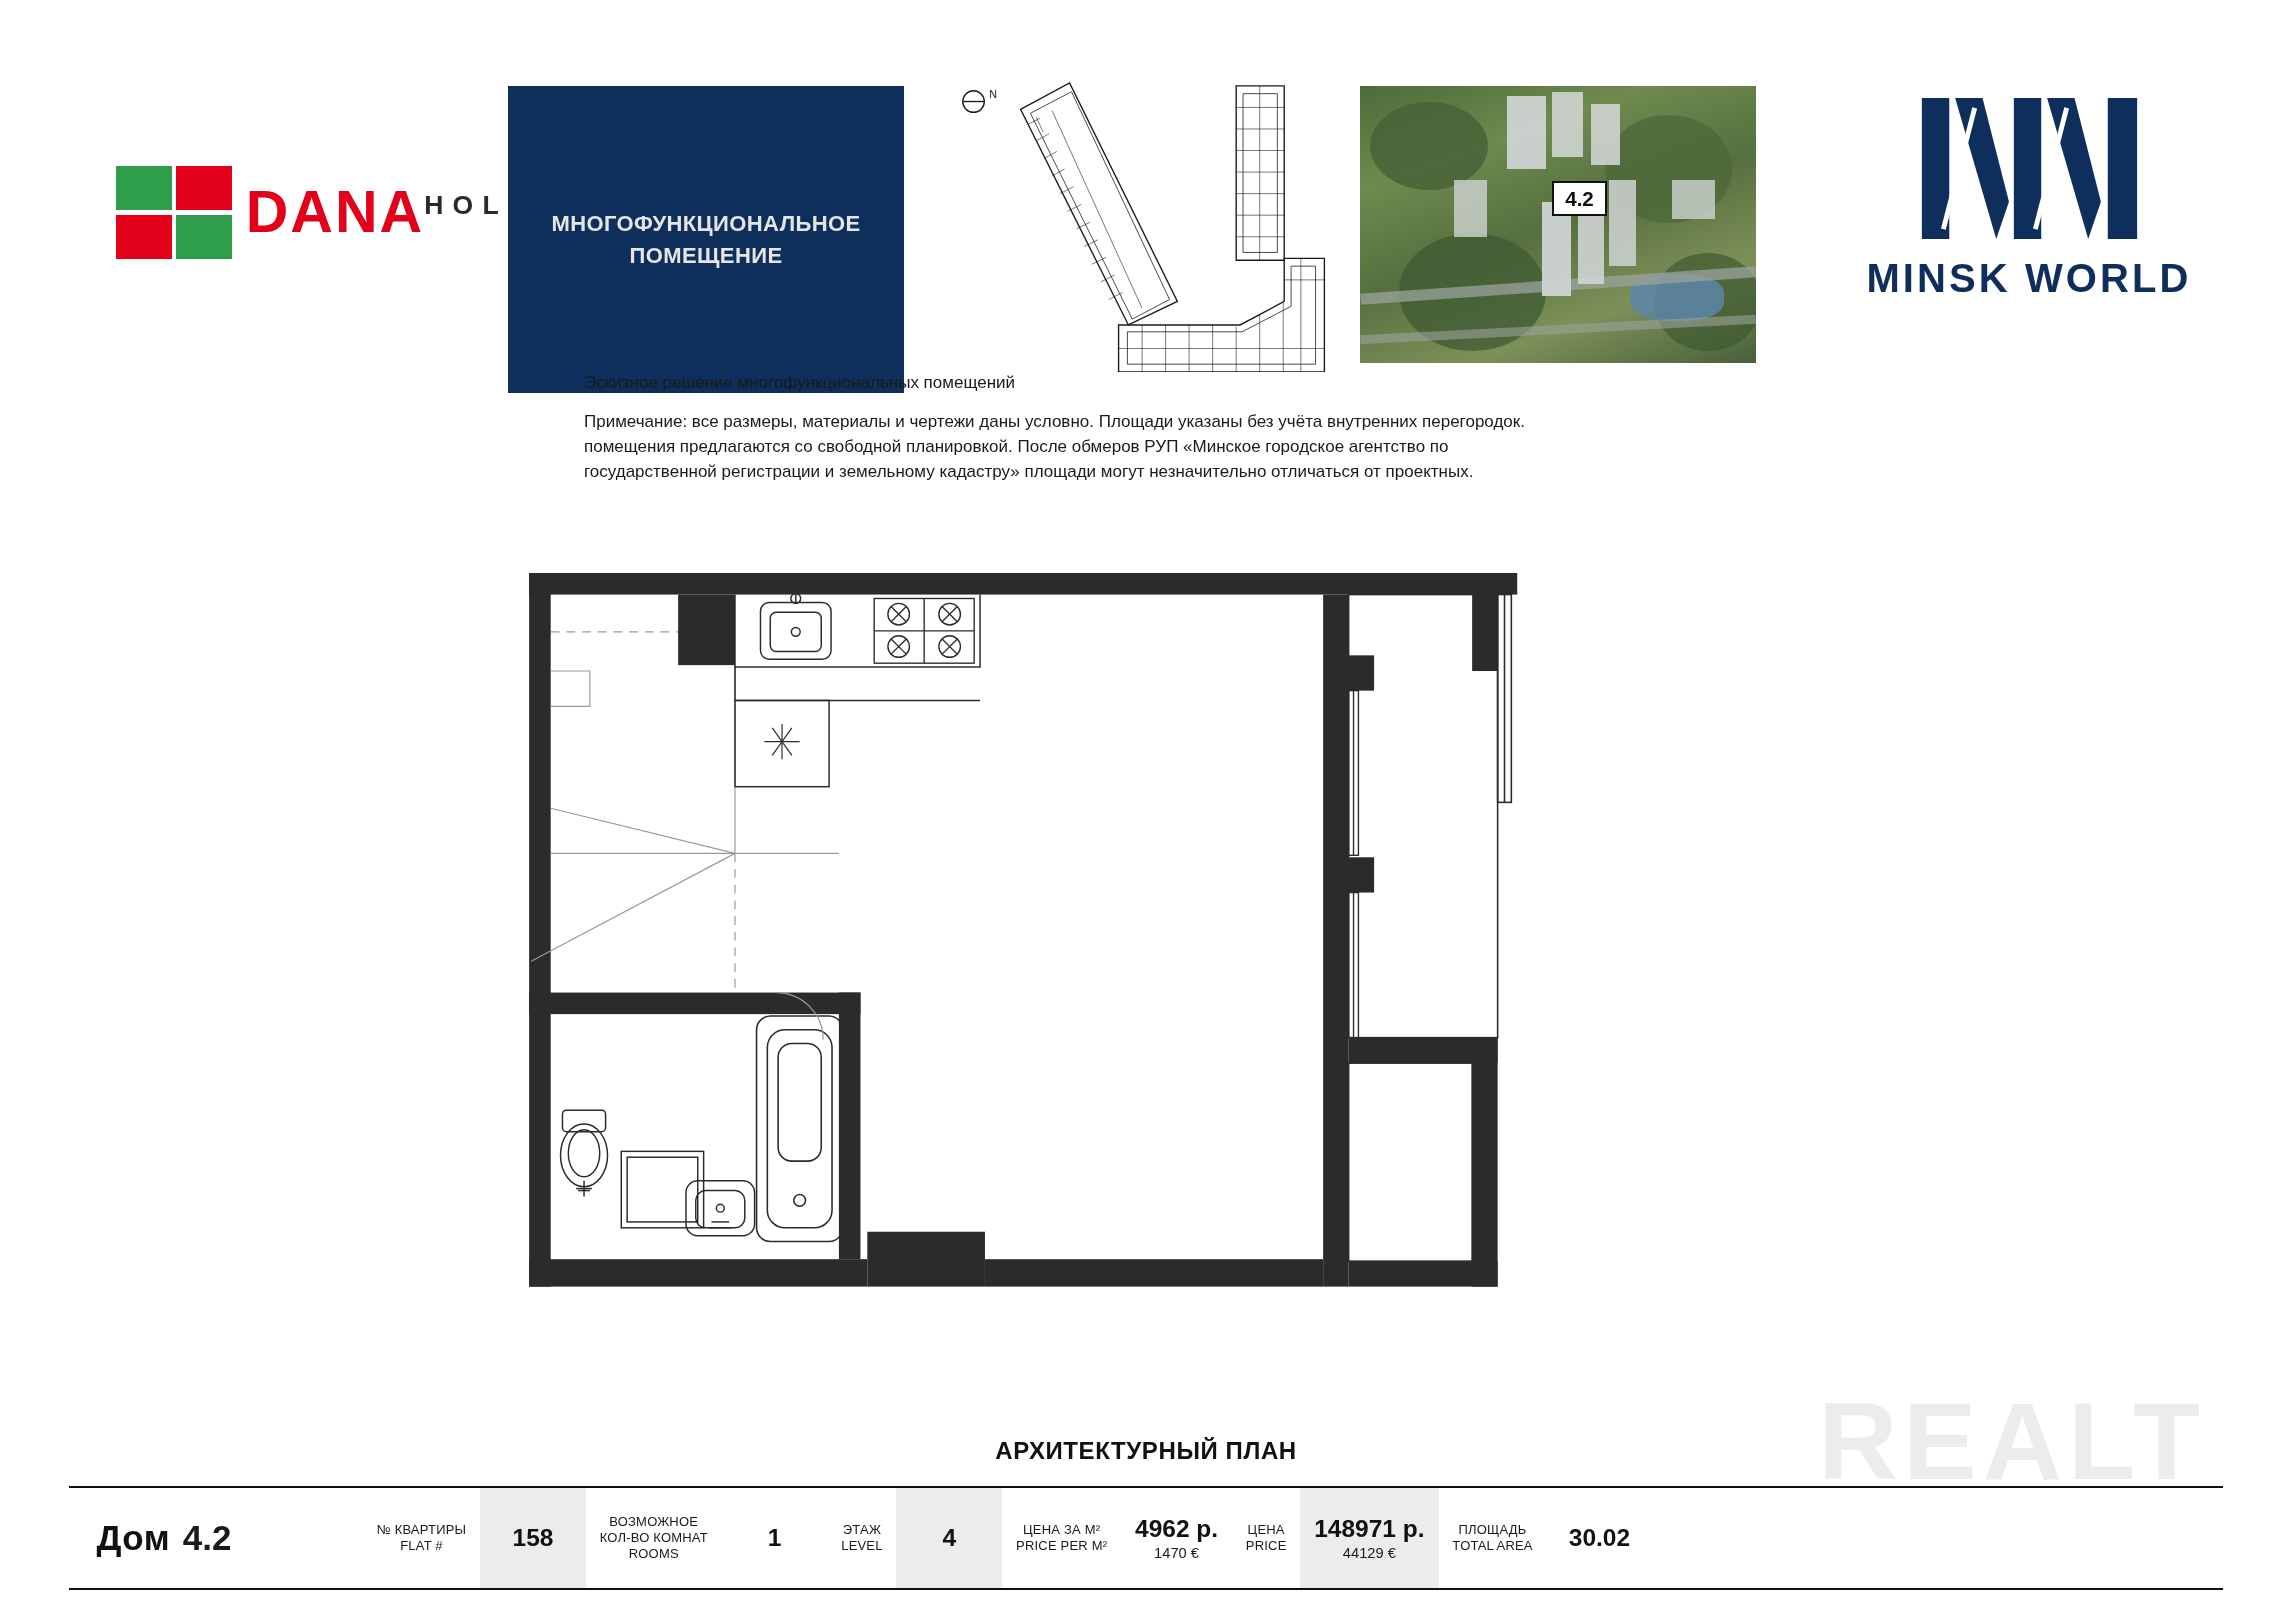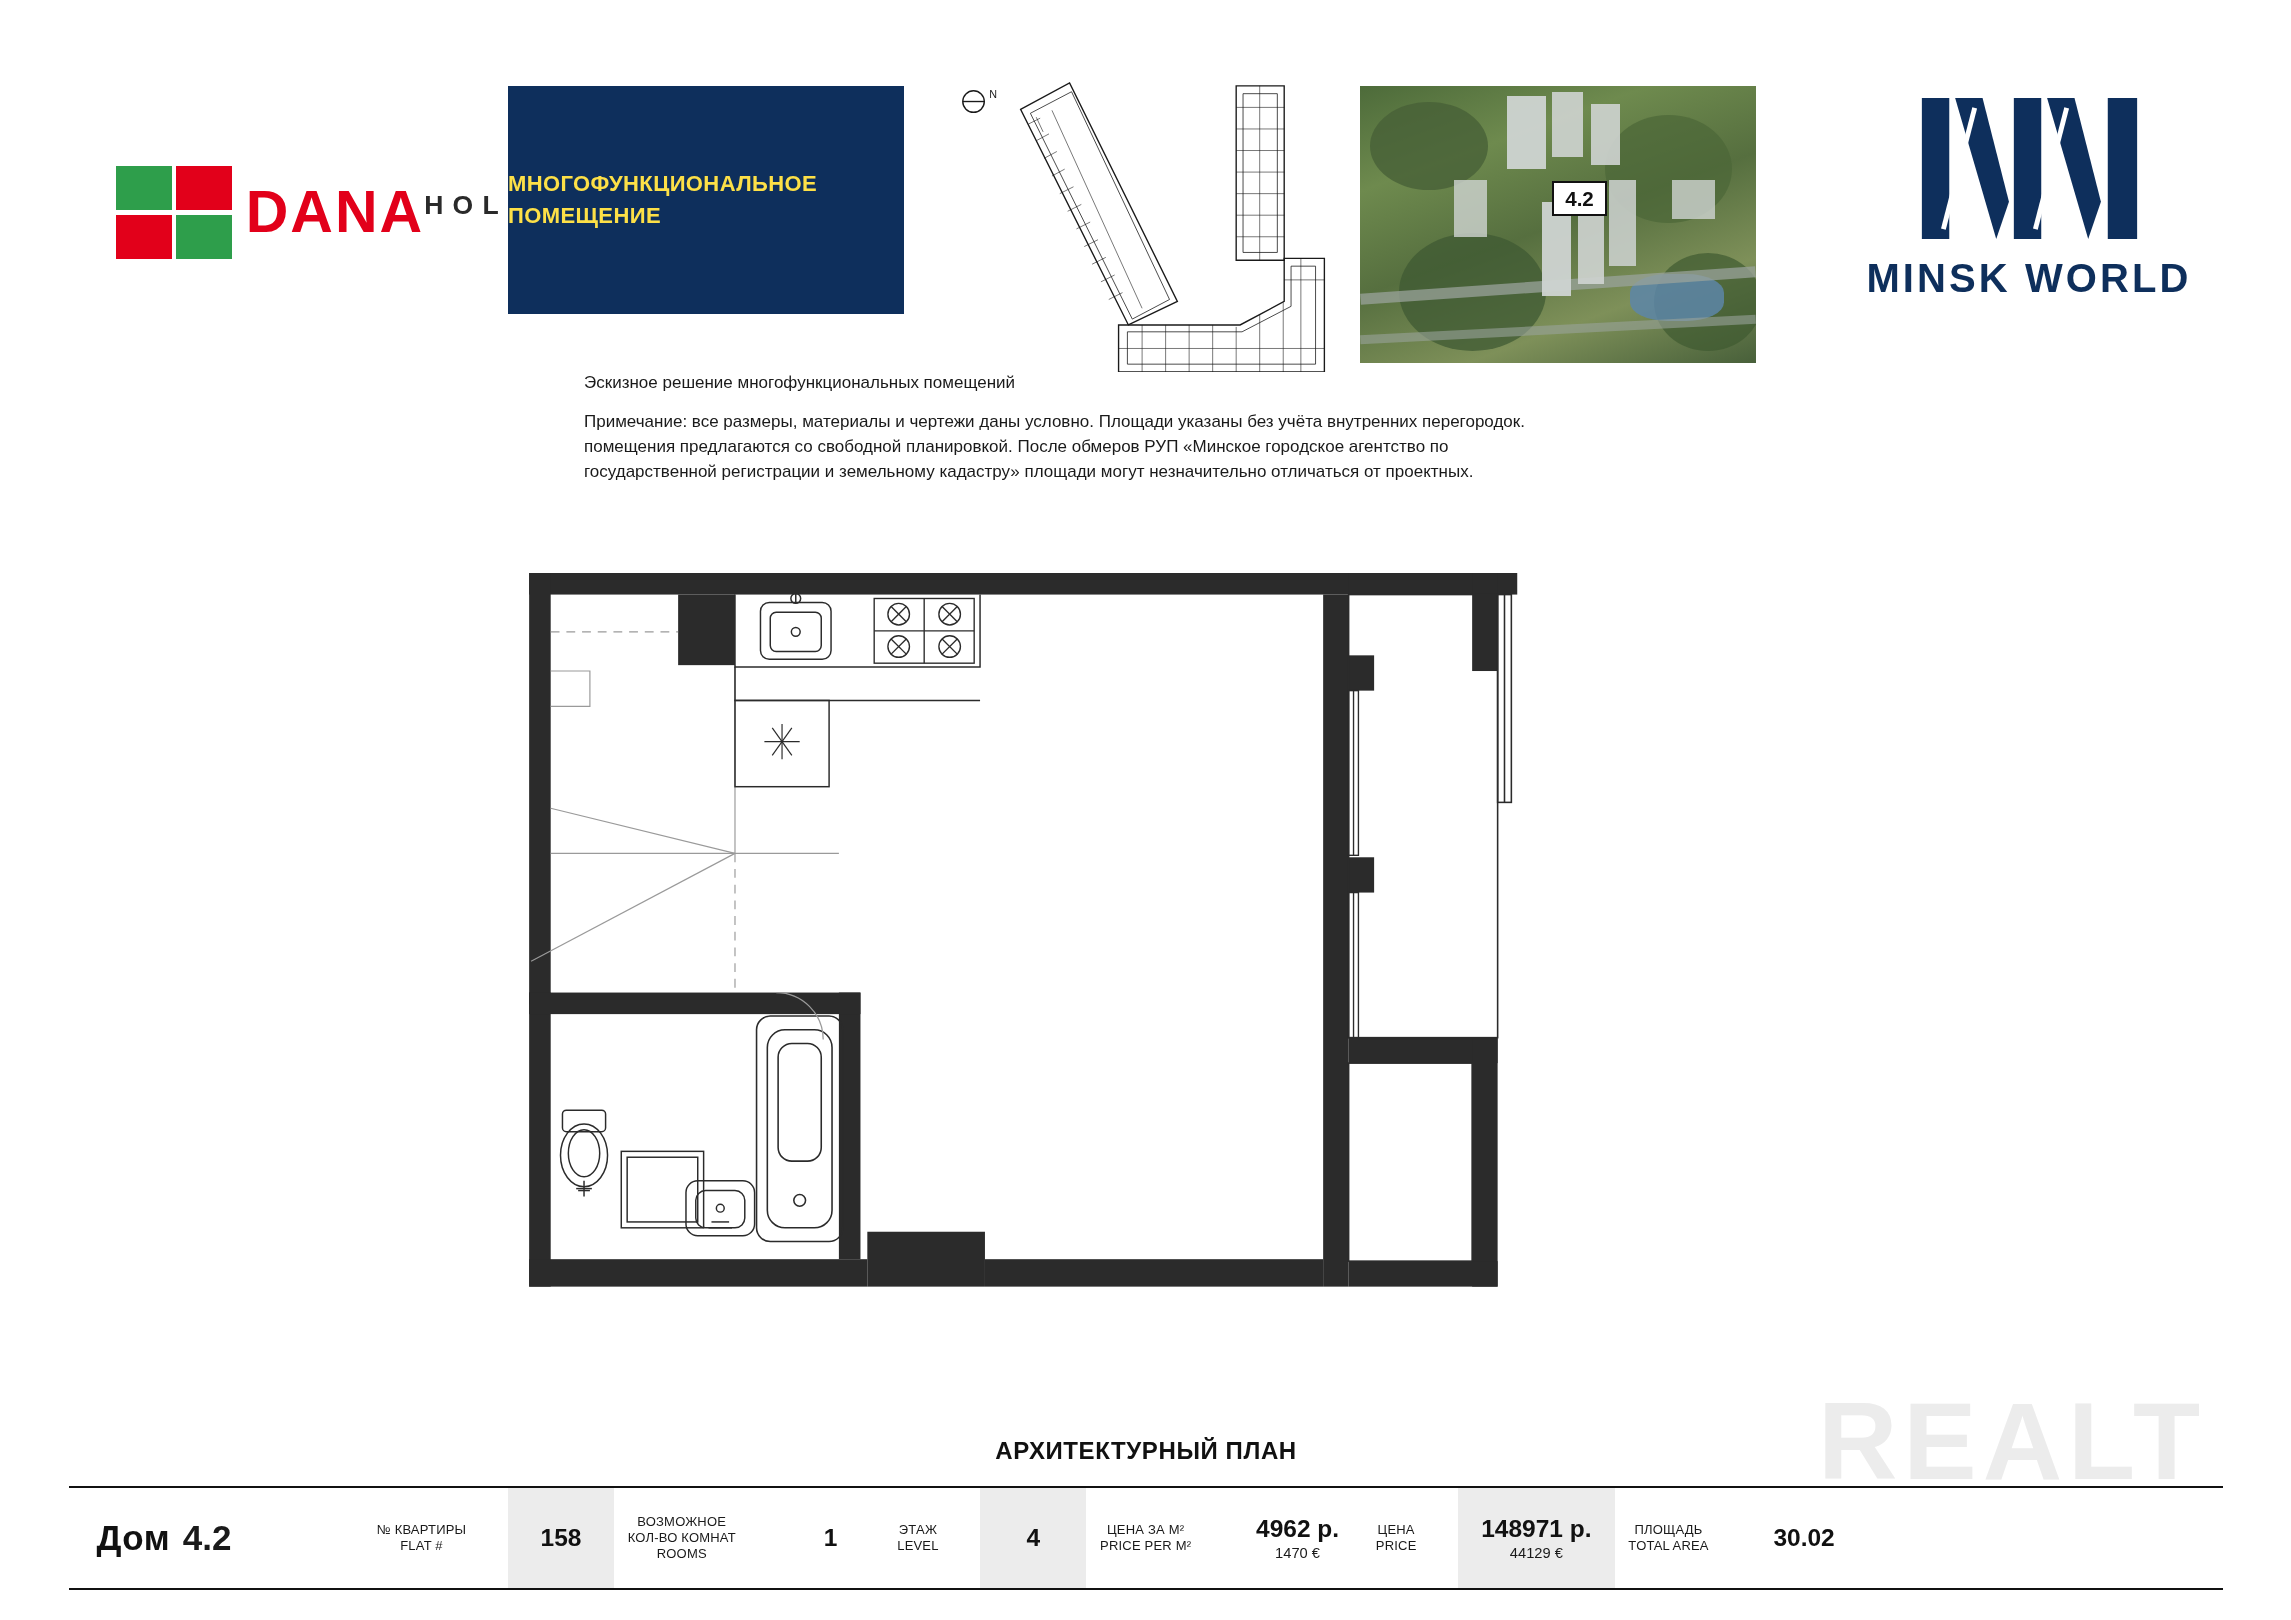--- a/index.html
+++ b/index.html
@@ -46,27 +46,27 @@
   }
   .dana-sub {
     font-size: 26.5px; font-weight: bold; letter-spacing: 9.3px;
     color: #2a2a2a; margin-top: 9px;
   }
 
   
   .title-box {
     position: absolute;
     left: 508px; top: 47px;
-    width: 396px; height: 228px;
+    width: 396px; height: 307px;
     background: #0e2f5c;
-    color: #fde047;
+    color: #e5e5e5;
     display: flex;
     align-items: center;
     justify-content: center;
-    text-align: left;
+    text-align: center;
   }
   .title-box span {
     font-size: 22px;
     font-weight: bold;
     line-height: 1.45;
     letter-spacing: 0.4px;
   }
 
   
   .keyplan {
@@ -192,22 +192,21 @@
   }
   .f-val {
     background: #ececec;
     height: 100%;
     min-width: 106px;
     display: flex; flex-direction: column;
     align-items: center; justify-content: center;
     font-size: 24.5px;
     font-weight: bold;
     color: #111;
-    padding: 0 23px;
-    margin-left: 28px;
+    padding: 0 14px;
   }
   .f-val.plain { background: transparent; }
   .f-val .sub {
     font-size: 14.7px;
     font-weight: normal;
     margin-top: 2.9px;
     color: #1a1a1a;
   }
 </style>
 </head>

